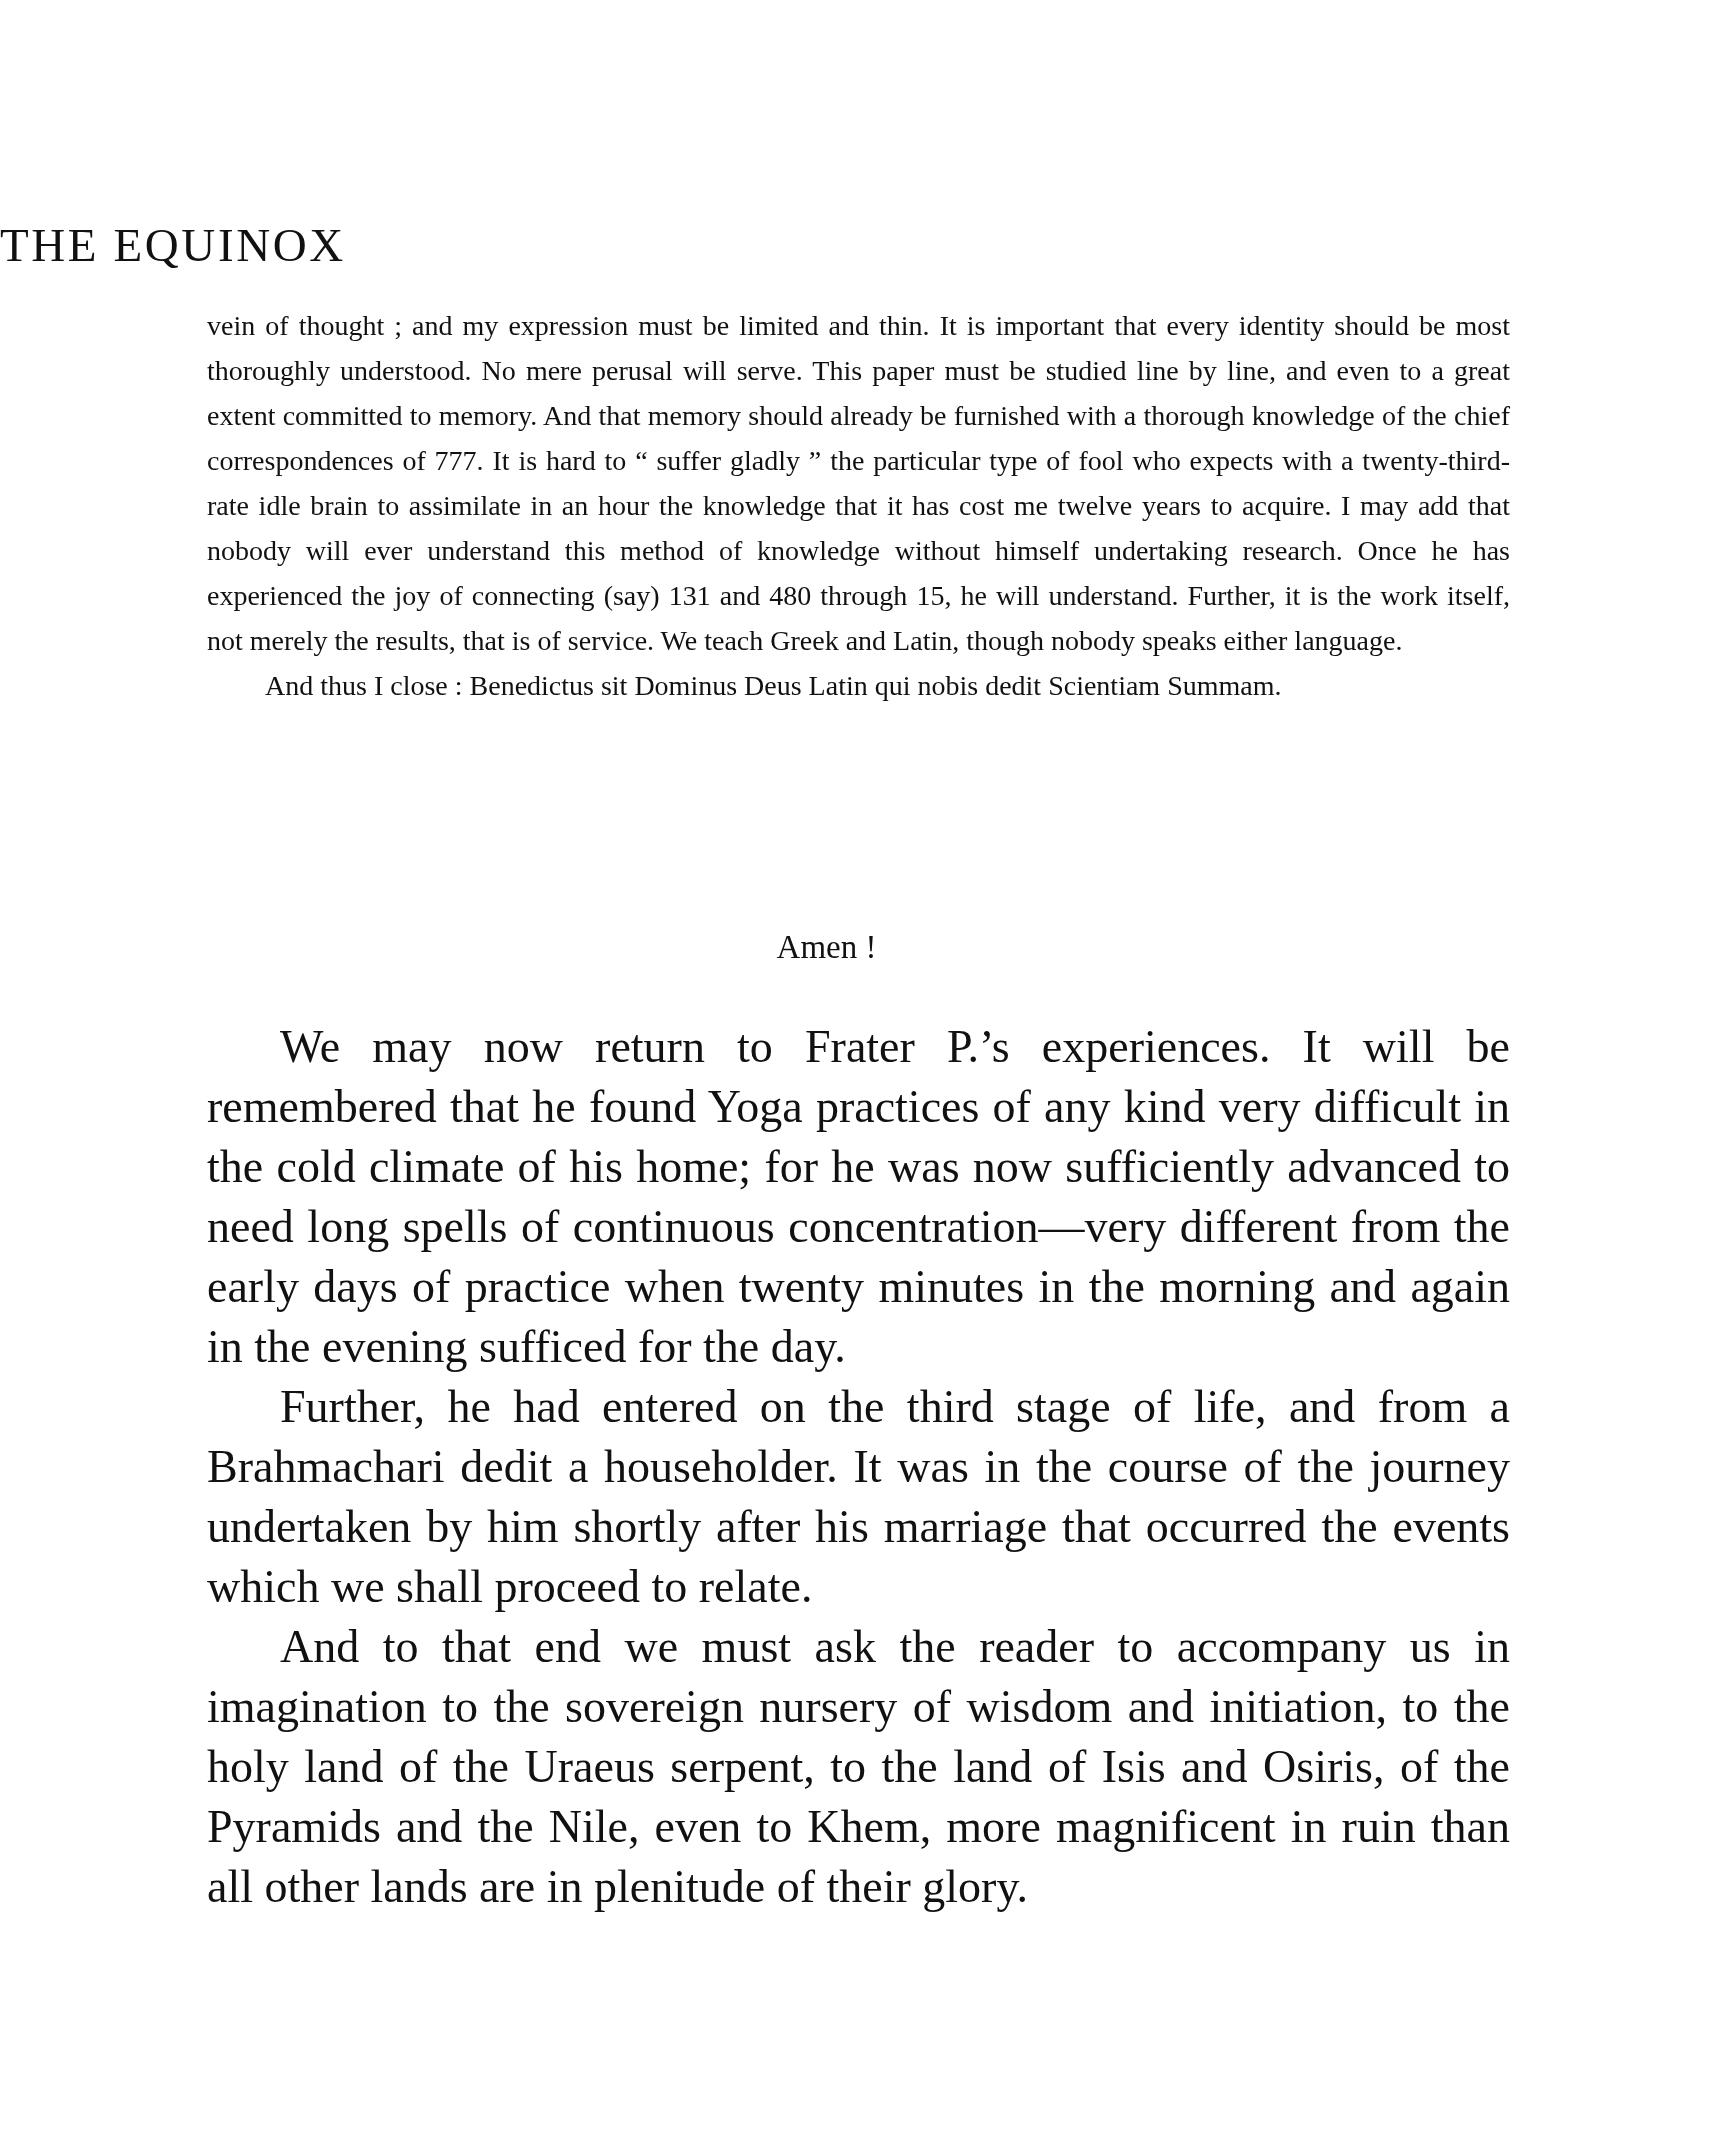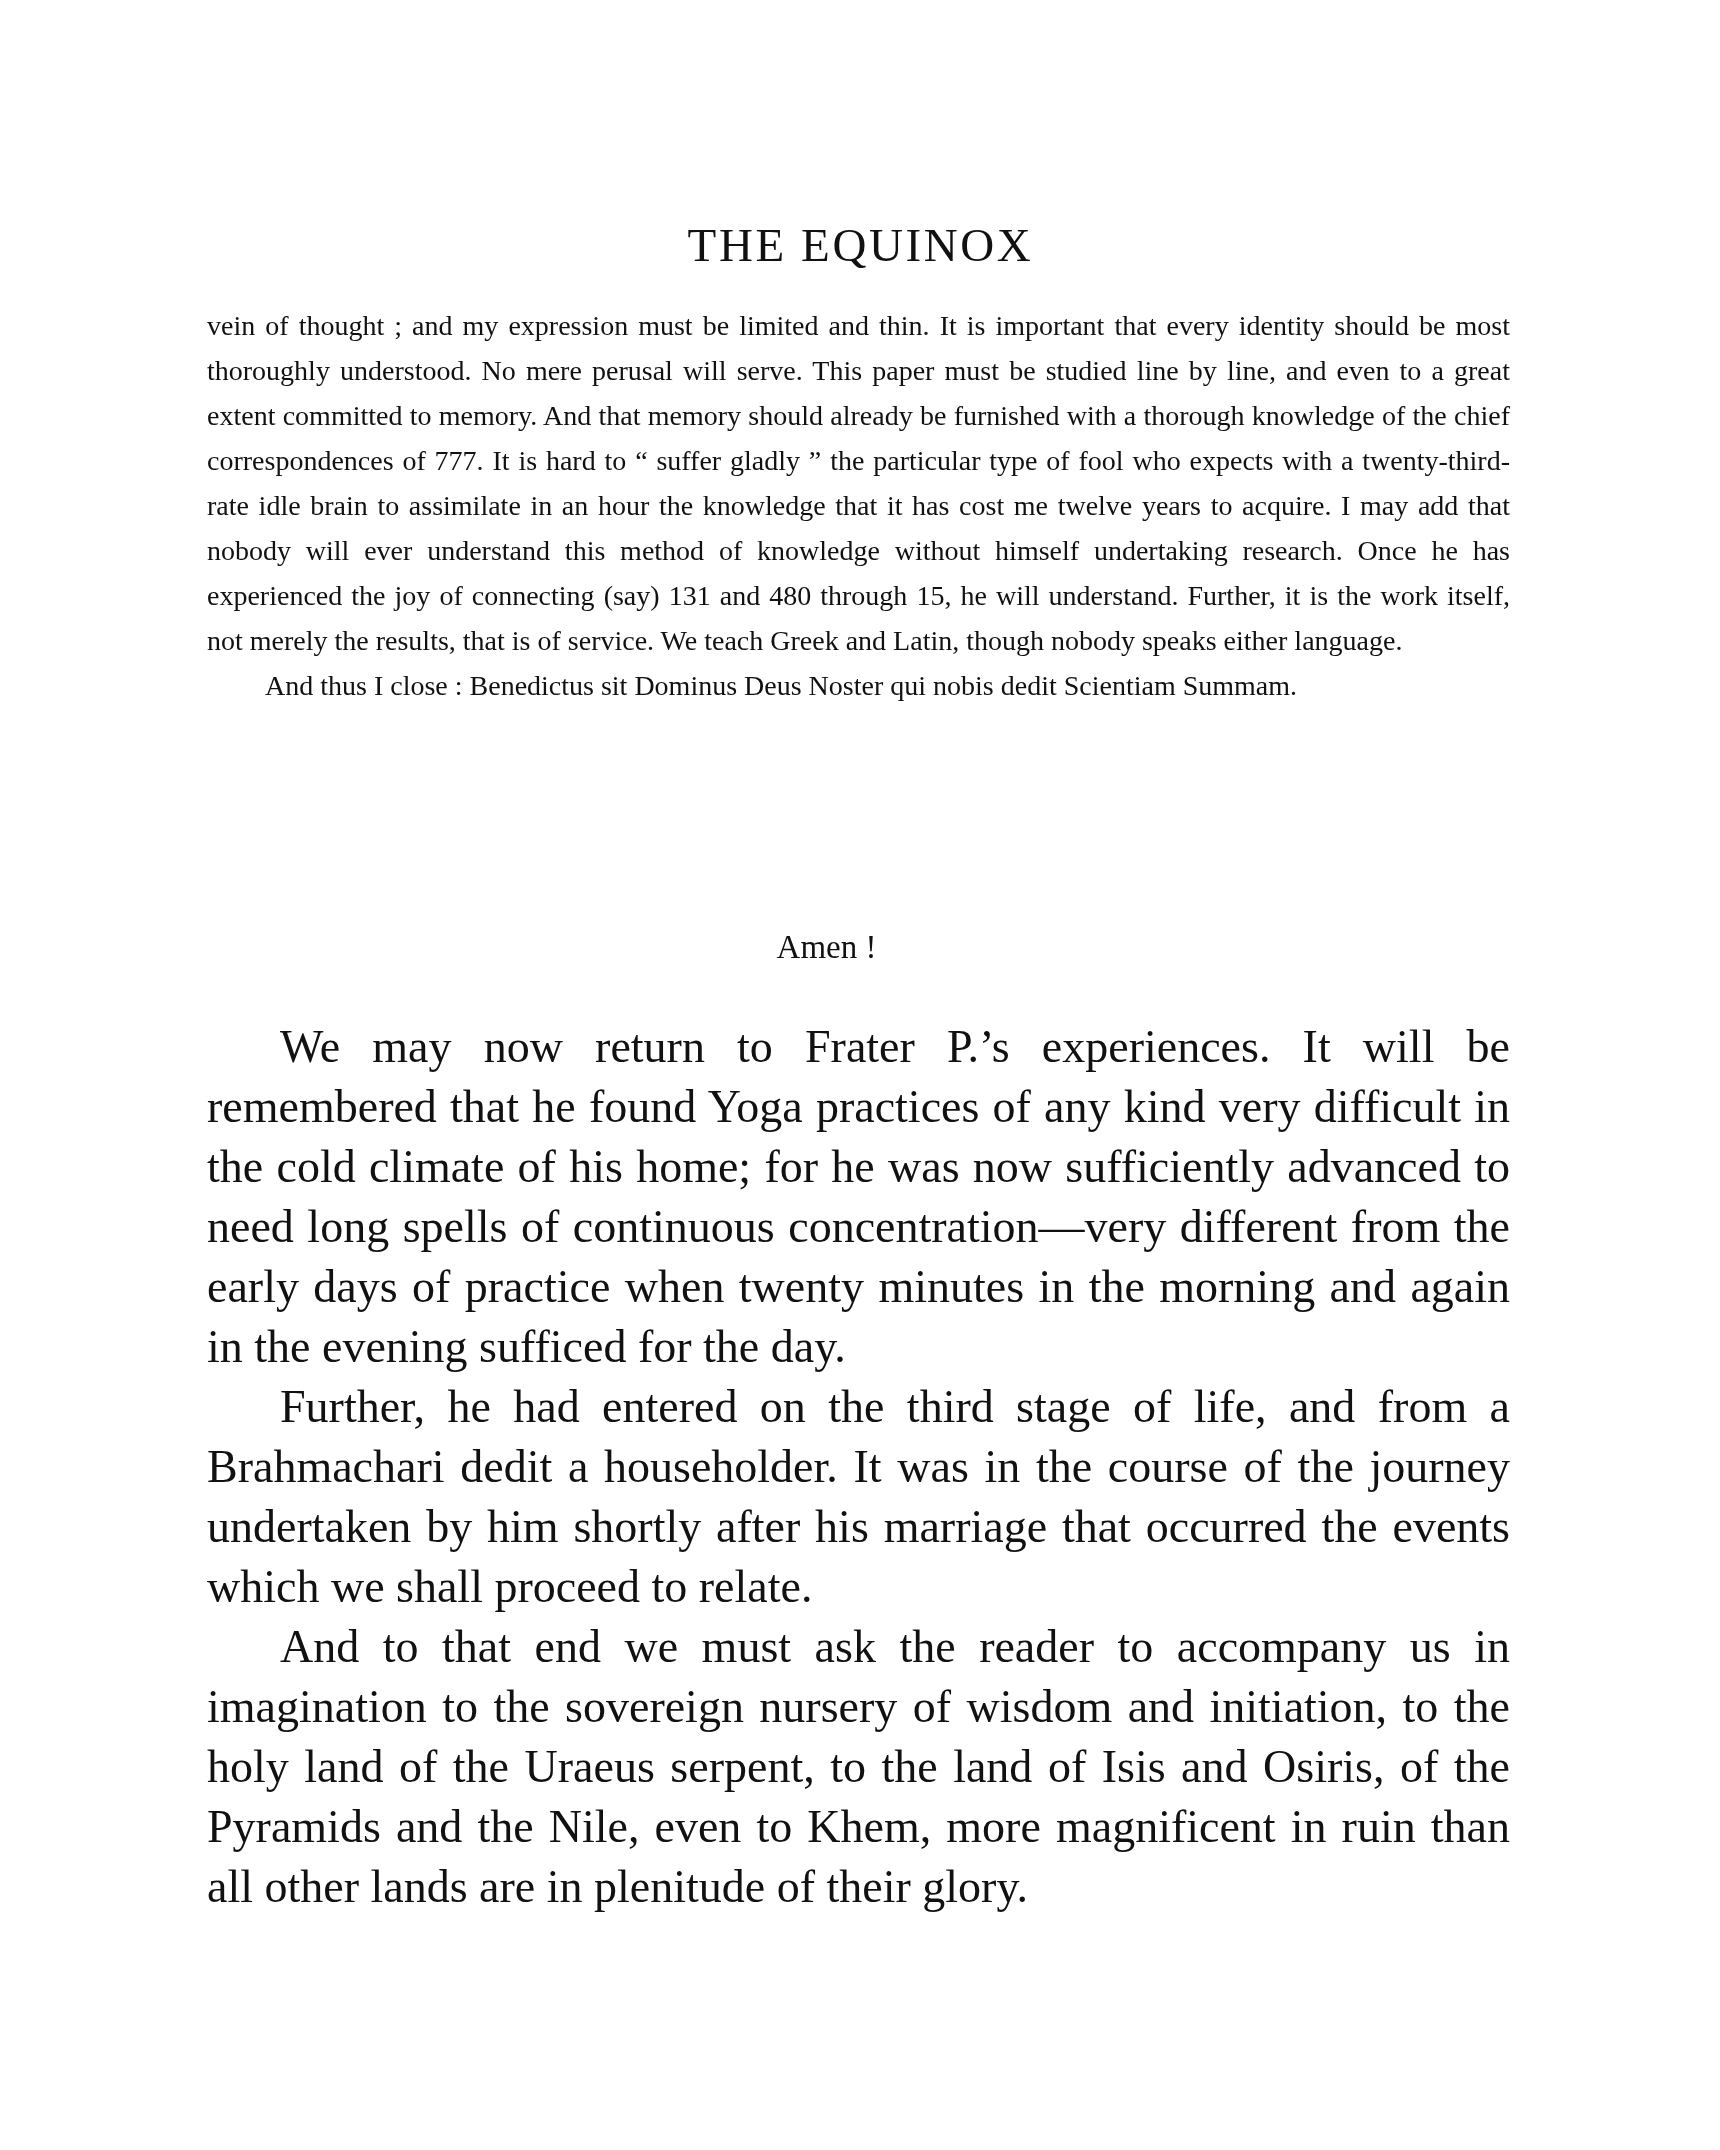--- a/index.html
+++ b/index.html
@@ -20,21 +20,20 @@
       left: 0;
       top: 0;
       width: 1721px;
       height: 2344px;
     }
     .running-head {
       position: absolute;
       top: 217px;
       left: 0;
       width: 1721px;
-      text-align: center;
       font-size: 47px;
       letter-spacing: 2.6px;
       line-height: 56px;
     }
     .text-block {
       position: absolute;
       left: 207px;
       width: 1303px;
     }
     .small-block {
@@ -82,21 +81,21 @@
   </style>
 </head>
 <body>
 
 <div class="page">
 
   <div class="running-head">THE EQUINOX</div>
 
   <div class="text-block small-block">
     <p>vein of thought ; and my expression must be limited and thin.  It is important that every identity should be most thoroughly understood.  No mere perusal will serve.  This paper must be studied line by line, and even to a great extent committed to memory.  And that memory should already be furnished with a thorough knowledge of the chief correspondences of 777.  It is hard to “ suffer gladly ” the particular type of fool who expects with a twenty-third-rate idle brain to assimilate in an hour the knowledge that it has cost me twelve years to acquire.  I may add that nobody will ever understand this method of knowledge without himself undertaking research.  Once he has experienced the joy of connecting (say) 131 and 480 through 15, he will understand.  Further, it is the work itself, not merely the results, that is of service.  We teach Greek and Latin, though nobody speaks either language.</p>
-    <p class="indent">And thus I close : Benedictus sit Dominus Deus Noster qui nobis dedit Scientiam Summam.</p>
+    <p class="indent">And thus I close : Benedictus sit Dominus Deus Latin qui nobis dedit Scientiam Summam.</p>
   </div>
 
   <div class="amen">Amen !</div>
 
   <div class="text-block large-block">
     <p>We may now return to Frater P.’s experiences.  It will be remembered that he found Yoga practices of any kind very difficult in the cold climate of his home; for he was now sufficiently advanced to need long spells of continuous concentration—very different from the early days of practice when twenty minutes in the morning and again in the evening sufficed for the day.</p>
     <p>Further, he had entered on the third stage of life, and from a Brahmachari dedit a householder.  It was in the course of the journey undertaken by him shortly after his marriage that occurred the events which we shall proceed to relate.</p>
     <p>And to that end we must ask the reader to accompany us in imagination to the sovereign nursery of wisdom and initiation, to the holy land of the Uraeus serpent, to the land of Isis and Osiris, of the Pyramids and the Nile, even to Khem, more magnificent in ruin than all other lands are in plenitude of their glory.</p>
   </div>
 

